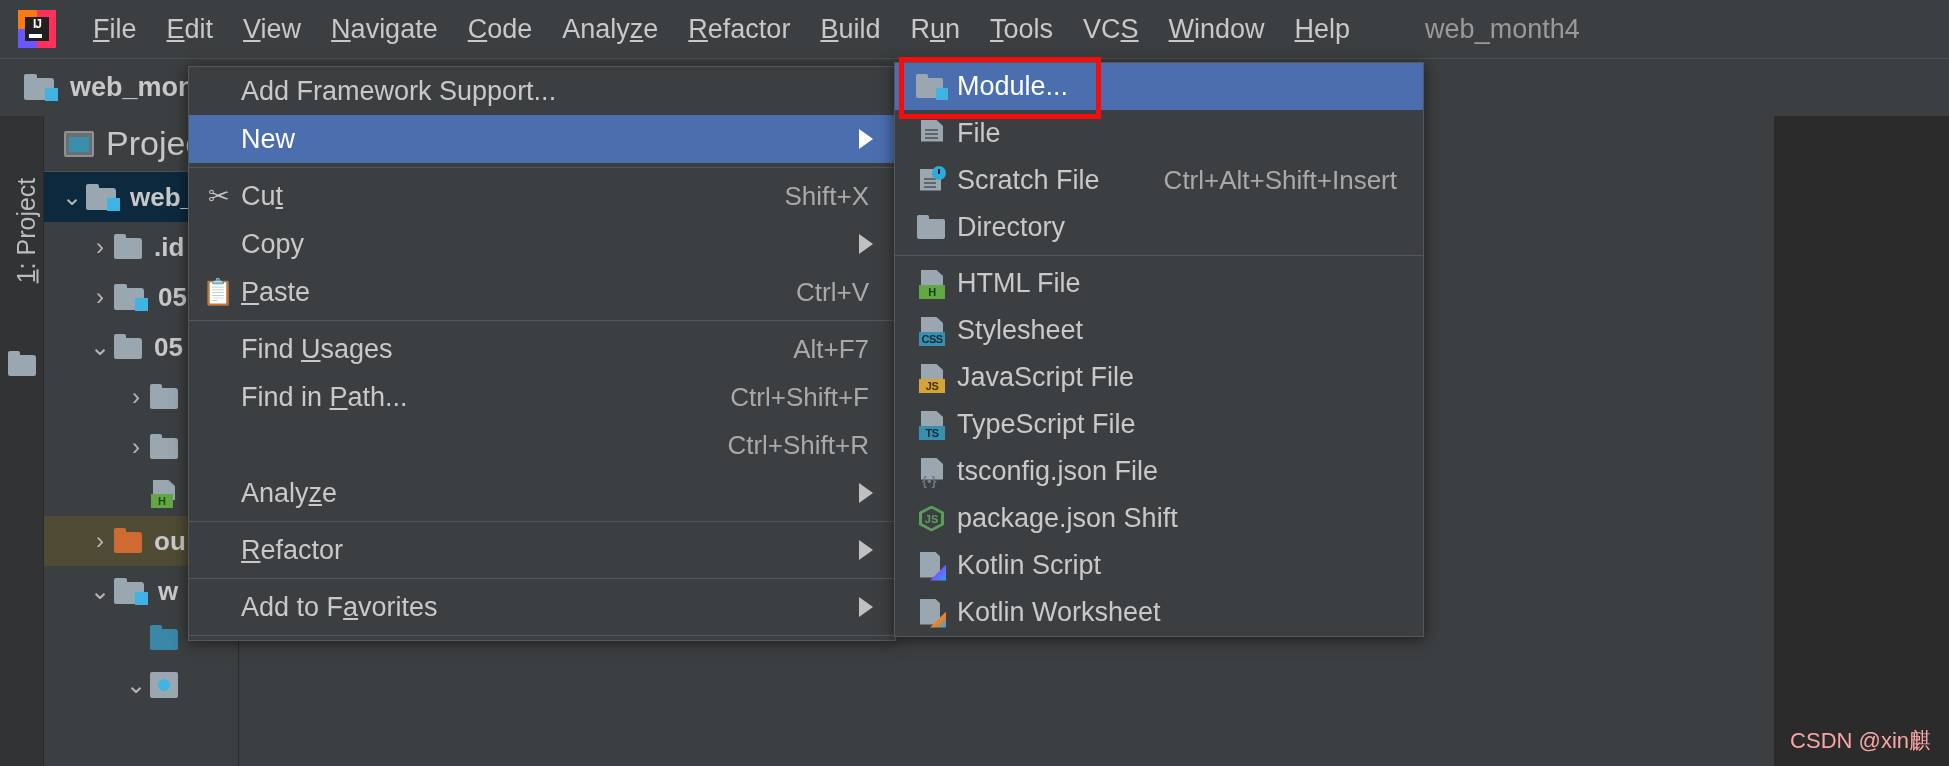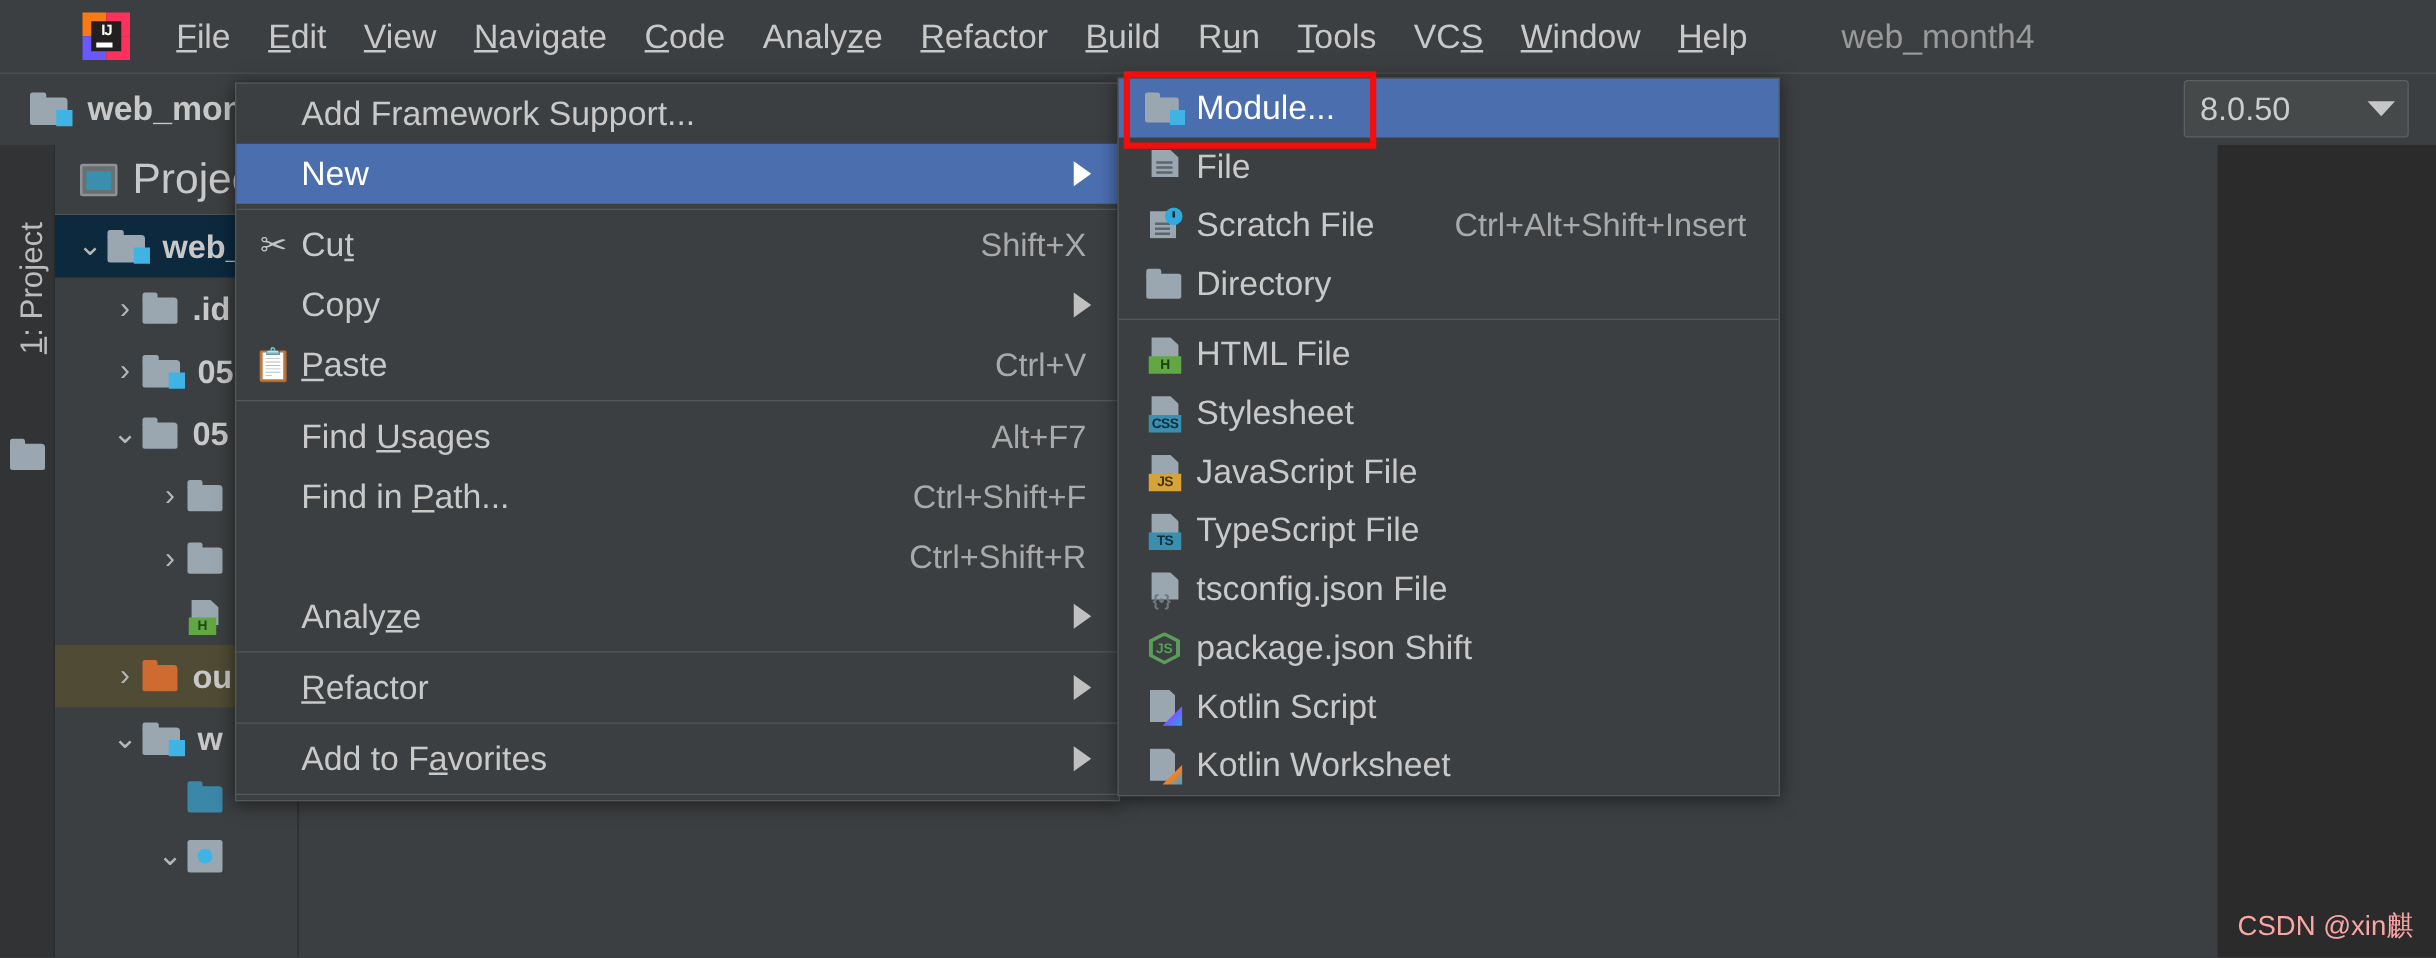--- a/index.html
+++ b/index.html
@@ -26,21 +26,20 @@
     background: #3c3f41;
     display: flex;
     align-items: center;
     padding-left: 18px;
   }
   .ij-logo {
     width: 38px; height: 38px;
     position: relative;
     margin-right: 22px;
     flex: 0 0 auto;
-    margin-left: 48px;
   }
   .ij-logo .q {
     position: absolute; width: 19px; height: 19px;
   }
   .ij-logo .q1 { left:0; top:0; background:#f97a12; }
   .ij-logo .q2 { left:19px; top:0; background:#fe315d; }
   .ij-logo .q3 { left:0; top:19px; background:#6b57ff; }
   .ij-logo .q4 { left:19px; top:19px; background:#fe315d; }
   .ij-logo .inner {
     position:absolute; left:7px; top:7px; width:24px; height:24px;
@@ -436,24 +435,20 @@
     <div class="tb-project">
       <span class="ico-folder-mod">
         <span class="tab"></span>
           <span class="f"></span>
           <span class="sq"></span>
       </span>
       <span class="label">web_mont</span>
     </div>
   </div>
 
-  <div class="jdk-combo">
-    <span>8.0.50</span>
-    <span class="caret"></span>
-  </div>
 
   <div class="left-strip">
     <div class="vtab"><u>1</u>: Project</div>
     <span class="strip-ico ico-folder-plain">
       <span class="tab"></span>
         <span class="f"></span>
     </span>
   </div>
 
   <div class="project-panel">

